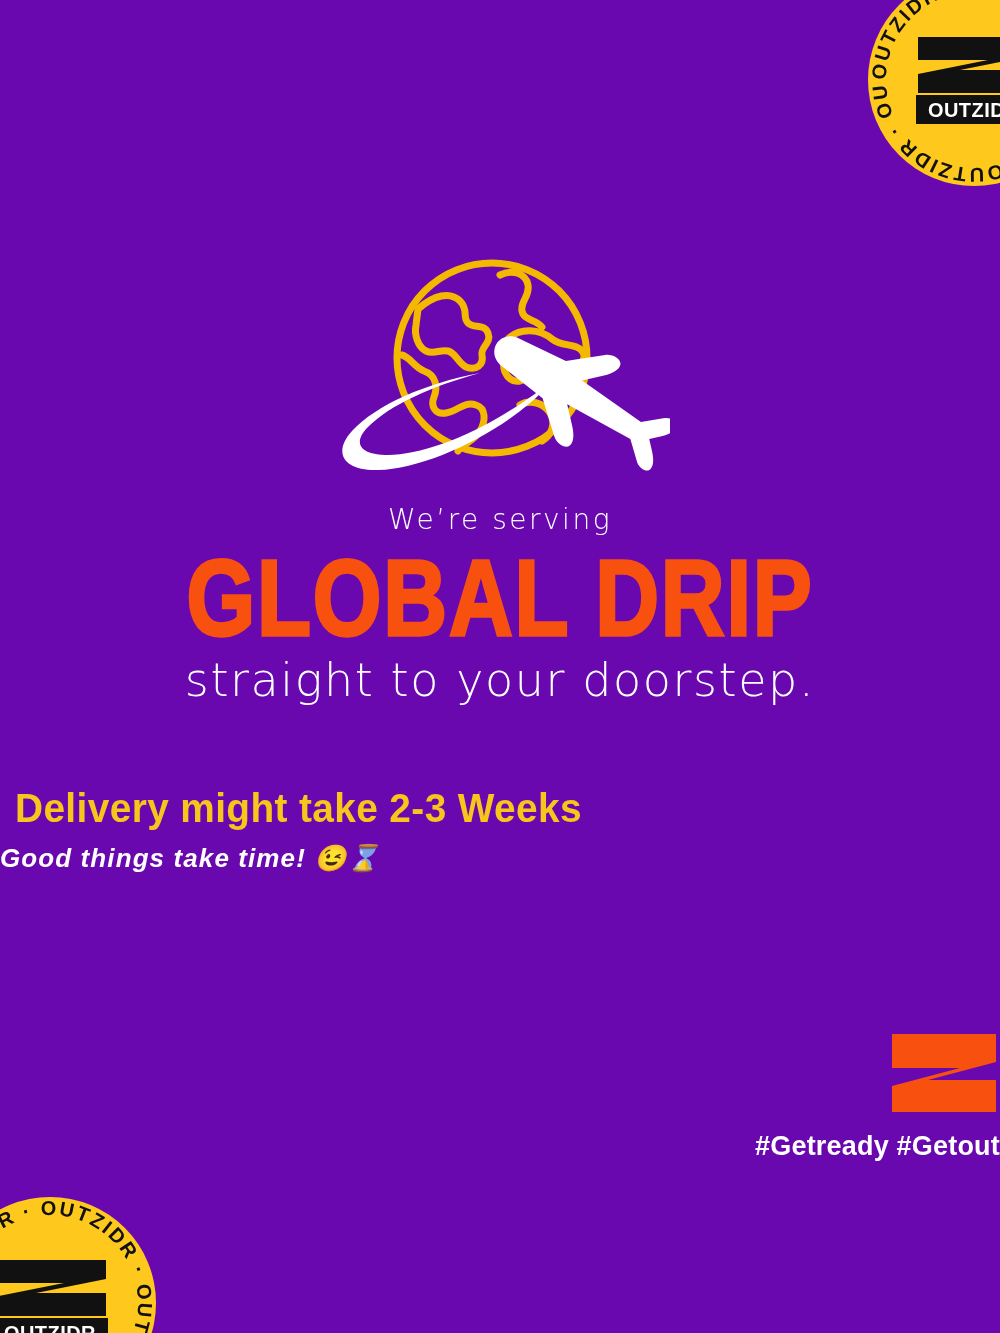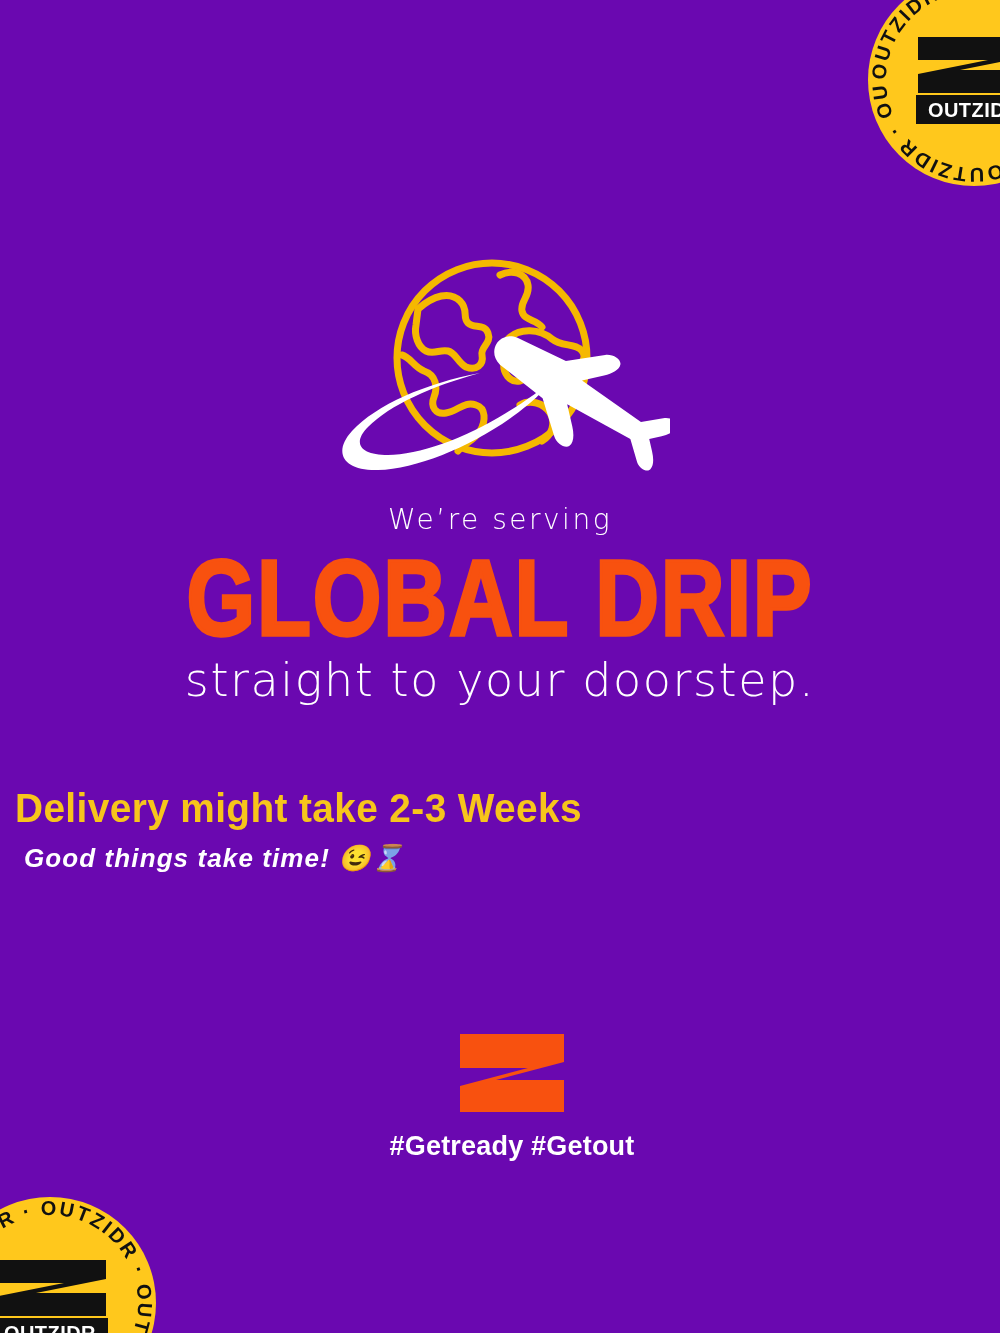--- a/index.html
+++ b/index.html
@@ -142,30 +142,29 @@
   }
   #delivery-note {
     color: #ffffff;
     font-family: "Liberation Sans", sans-serif;
     font-weight: bold;
     font-style: italic;
     font-size: 26px;
     letter-spacing: 1.1px;
     line-height: 1.2;
     margin-top: 13px;
-    padding-left: 24px;
   }
 
   
   #footer-logo-block {
     position: absolute;
     left: 8px;
     right: 0;
     top: 1032px;
-    text-align: center;
+    text-align: right;
     margin-left: 16px;
   }
   #footer-zmark {
     width: 112px;
     height: 82px;
     display: inline-block;
   }
   #footer-zmark svg { display: block; width: 100%; height: 100%; }
   #footer-tagline {
     color: #ffffff;

